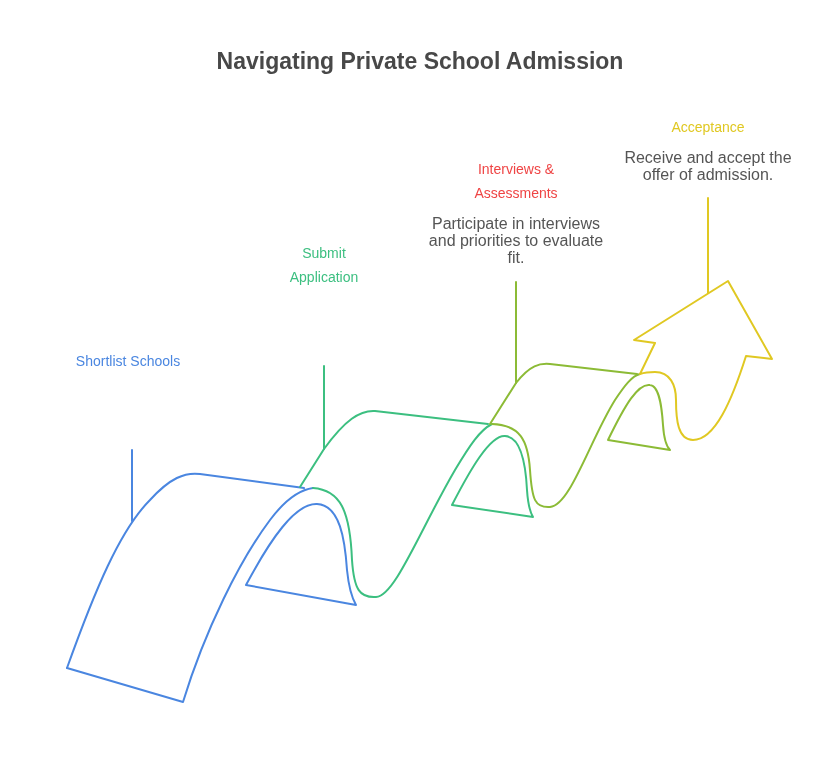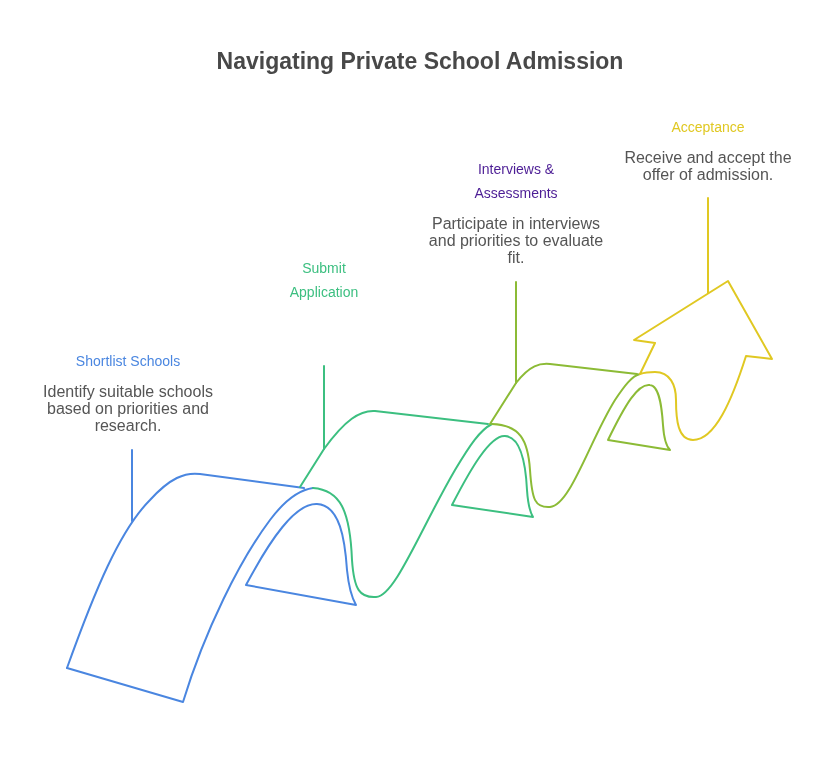--- a/index.html
+++ b/index.html
@@ -43,28 +43,27 @@
 
     <g stroke="#e0c822">
       <line x1="708" y1="198" x2="708" y2="293"></line>
       <path d="M640,374 L655,343 L634,340 L728,281 L772,359 L746,356 C732,400 715,440 693,440 C678,440 676,420 676,400 C676,385 670,372 655,372 C648,372 643,373 640,374"></path>
     </g>
   </g>
 </svg>
 
 <div class="step" style="left:38px; top:349px; width:180px;">
   <div class="step-title" style="color:#4a86e0;">Shortlist Schools</div>
-  <div class="step-desc">Identify suitable schools based on priorities and research.</div>
 </div>
 
 <div class="step" style="left:244px; top:241px; width:160px;">
-  <div class="step-title" style="color:#3cbf80; width:100px; margin:15px auto;">Submit Application</div>
+  <div class="step-title" style="color:#3cbf80; width:100px; margin:0 auto;">Submit Application</div>
 </div>
 
 <div class="step" style="left:426px; top:157px; width:180px;">
-  <div class="step-title" style="color:#4c1d95; width:130px; margin:0 auto;">Interviews &amp; Assessments</div>
+  <div class="step-title" style="color:#ef4444; width:130px; margin:0 auto;">Interviews &amp; Assessments</div>
   <div class="step-desc">Participate in interviews and priorities to evaluate fit.</div>
 </div>
 
 <div class="step" style="left:620px; top:115px; width:176px;">
   <div class="step-title" style="color:#e0c822;">Acceptance</div>
   <div class="step-desc">Receive and accept the offer of admission.</div>
 </div>
 
 </body></html>

